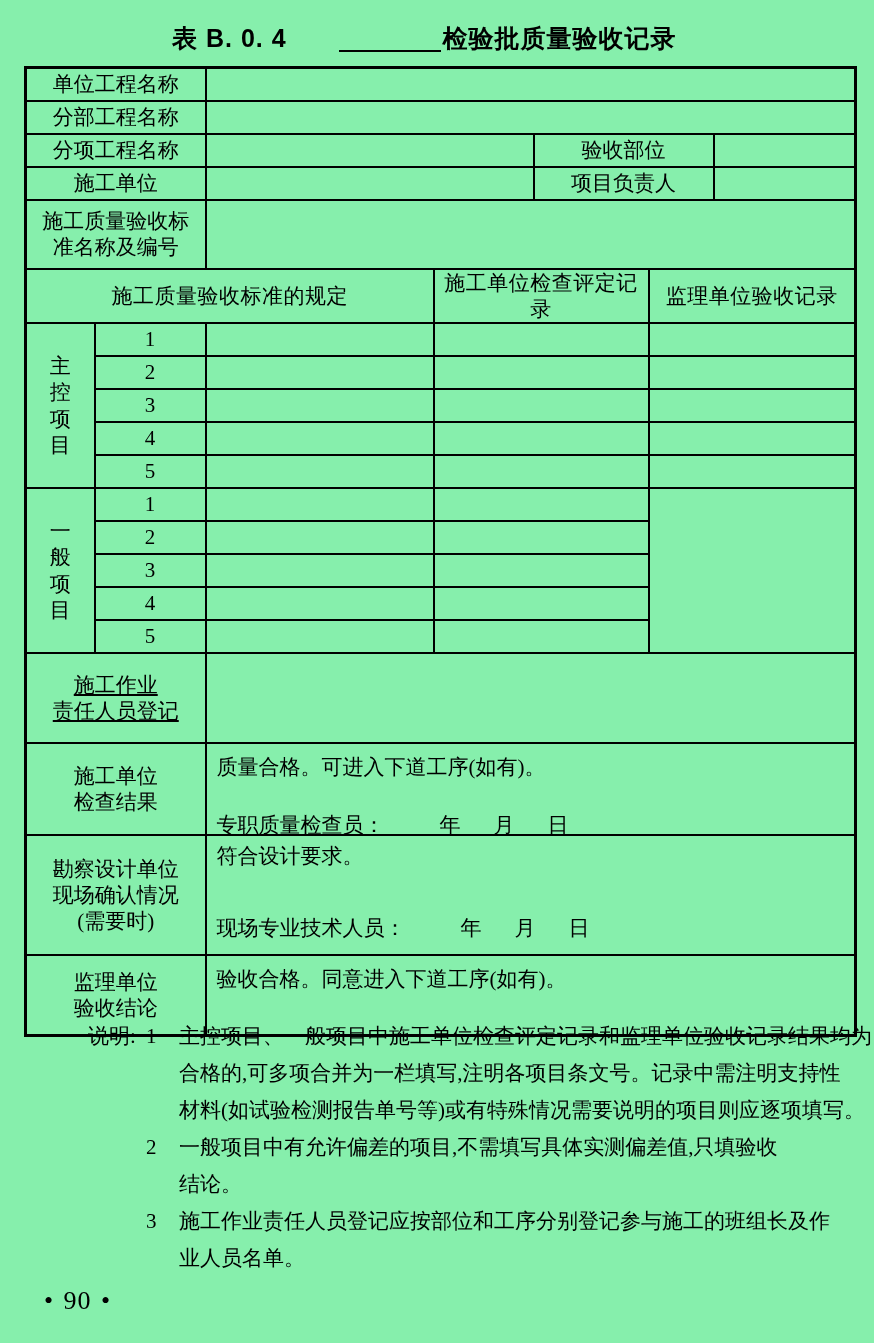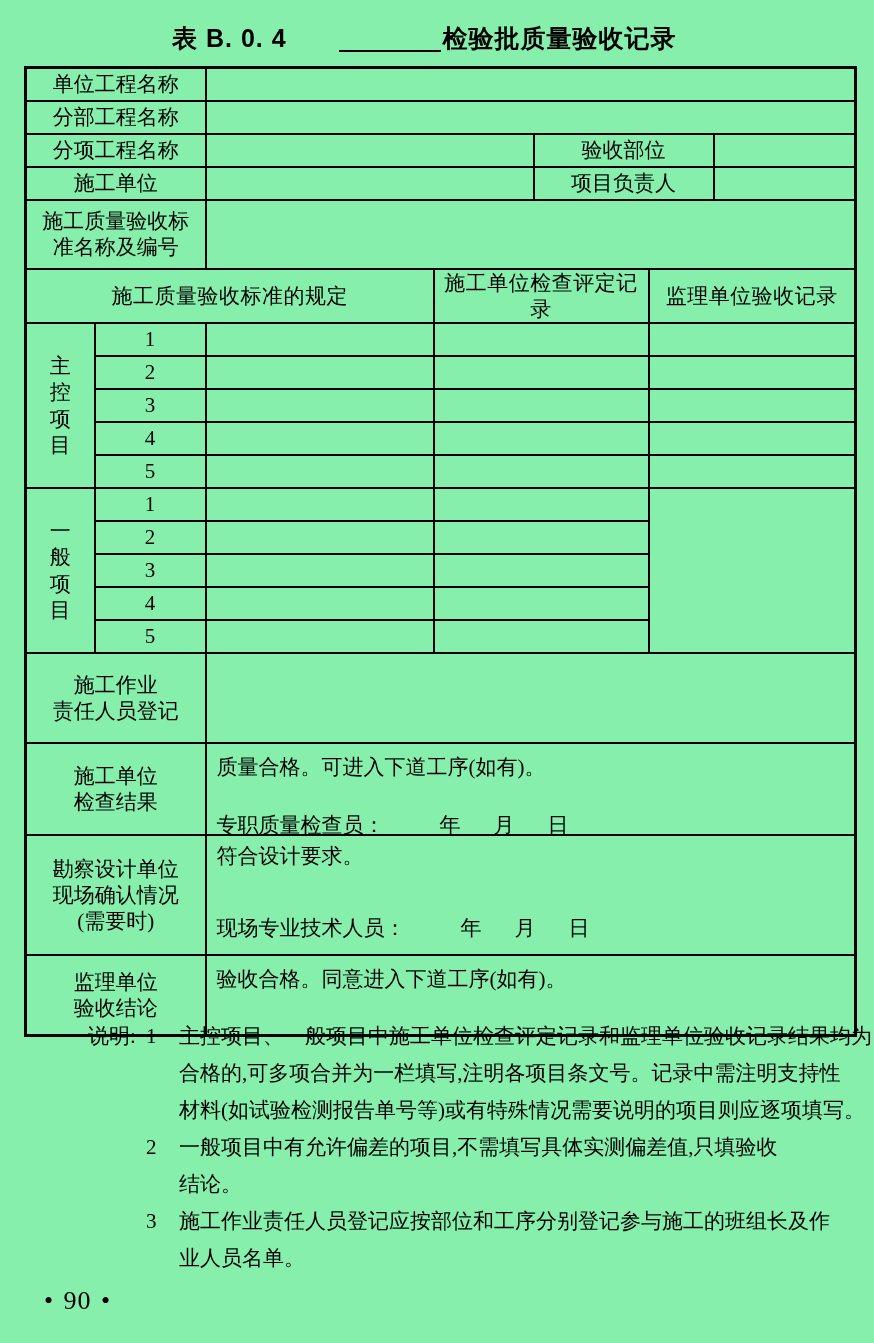--- a/index.html
+++ b/index.html
@@ -21,21 +21,21 @@
   
   table.form{
     position:absolute;left:24px;top:66px;width:830px;
     border-collapse:collapse;table-layout:fixed;
     border:3px solid #000;
   }
   table.form td{
     border:2px solid #000;font-size:21px;line-height:1.25;
     text-align:center;vertical-align:middle;padding:0;overflow:hidden;
   }
-  tr.h33{height:33px;}  tr.h78{height:69px;}  tr.h90{height:90px;}
+  tr.h33{height:33px;}  tr.h78{height:69px;}  tr.h90{height:90px;text-decoration:underline;}
   tr.h92{height:92px;}  tr.h105{height:105px;} tr.h80{height:80px;}
   td.hdr{font-size:20px;letter-spacing:0.5px;}
   td.vlabel{white-space:pre-line;line-height:1.7;padding:2px 0;}
   td.stack{white-space:pre-line;line-height:1.85;}
   td.vtd{vertical-align:top;text-align:left;}
   .vcell{
     box-sizing:border-box;display:flex;flex-direction:column;
     justify-content:space-between;text-align:left;width:100%;
   }
   .vc92{height:88px;padding:9px 10px 13px 10px;gap:32px;}

